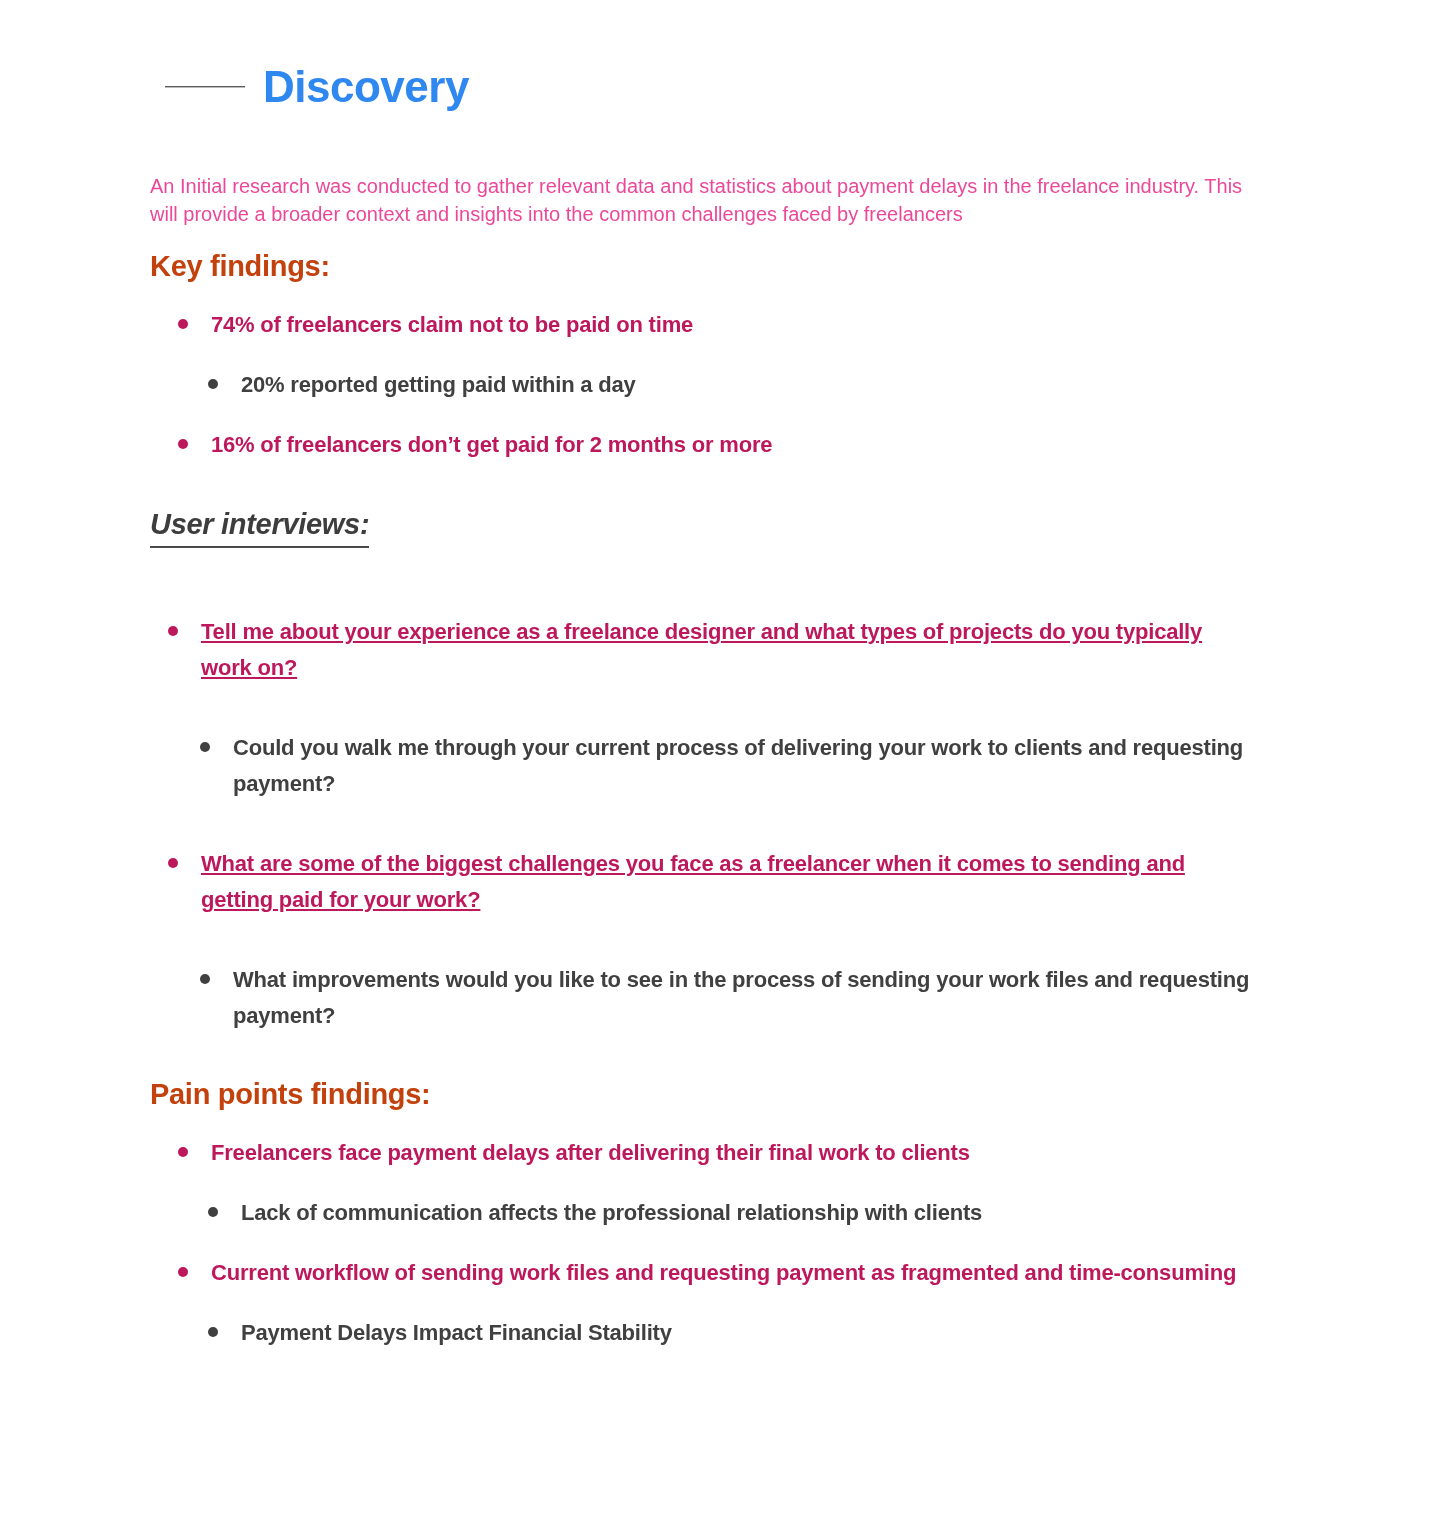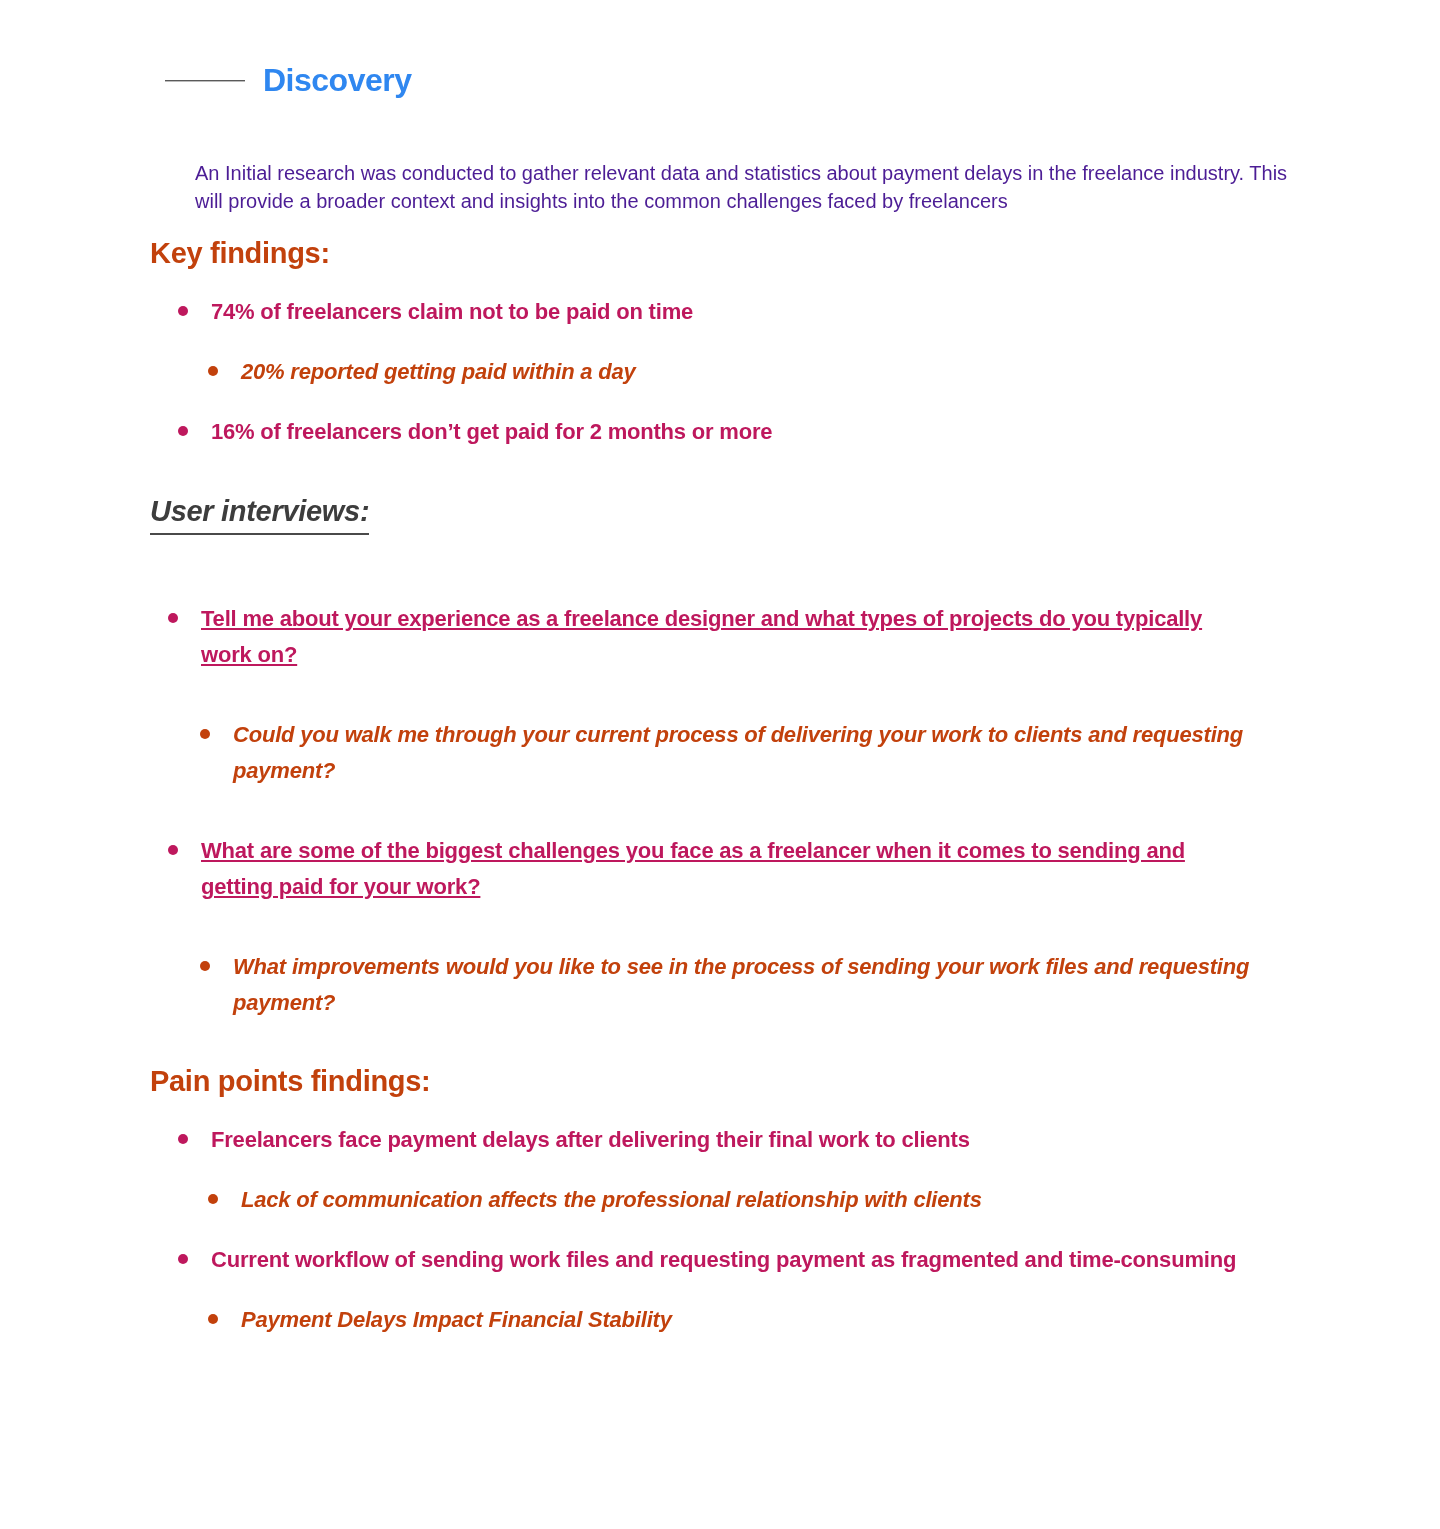--- a/index.html
+++ b/index.html
@@ -24,21 +24,21 @@
     margin-left: 15px;
     margin-bottom: 60px;
   }
   .title-rule {
     width: 80px;
     height: 2px;
     background: #5a5a5a;
     border-bottom: 1px solid #bbb;
   }
   h1.page-title {
-    font-size: 32px;
+    font-size: 44px;
     font-weight: 700;
     color: #2f87f0;
     letter-spacing: -0.5px;
   }
 
   
   h2.section-heading {
     display: inline-block;
     font-size: 29px;
     font-weight: 700;
@@ -55,24 +55,23 @@
     font-size: 29px;
     font-weight: 700;
     color: #c2410c;
     letter-spacing: -0.3px;
     margin-bottom: 26px;
   }
 
   .body-text {
     font-size: 20px;
     line-height: 28px;
-    color: #4c1d95;
+    color: #ec4899;
     max-width: 1105px;
     margin-bottom: 22px;
-    margin-left: 45px;
   }
   .body-text.wide { max-width: 1140px; }
 
   
   ul.bullet-list {
     list-style: none;
     margin-bottom: 48px;
   }
   ul.bullet-list li {
     position: relative;
@@ -93,25 +92,24 @@
     border-radius: 50%;
     background: currentColor;
   }
   ul.bullet-list li.lvl1 {
     color: #be185d;
     padding-left: 33px;
     margin-left: 28px;
     max-width: 1085px;
   }
   ul.bullet-list li.lvl2 {
-    color: #c2410c;
+    color: #404040;
     padding-left: 33px;
     margin-left: 58px;
     max-width: 1075px;
-    font-style: italic;
   }
 
   
   ul.bullet-list.questions { margin-top: 52px; margin-bottom: 44px; }
   ul.bullet-list.questions li { margin-bottom: 44px; line-height: 36px; }
   ul.bullet-list.questions li.lvl1 { margin-left: 18px; text-decoration: underline; }
   ul.bullet-list.questions li.lvl2 { margin-left: 50px; }
   ul.bullet-list.questions li::before { top: 12px; }
 </style>
 </head>

